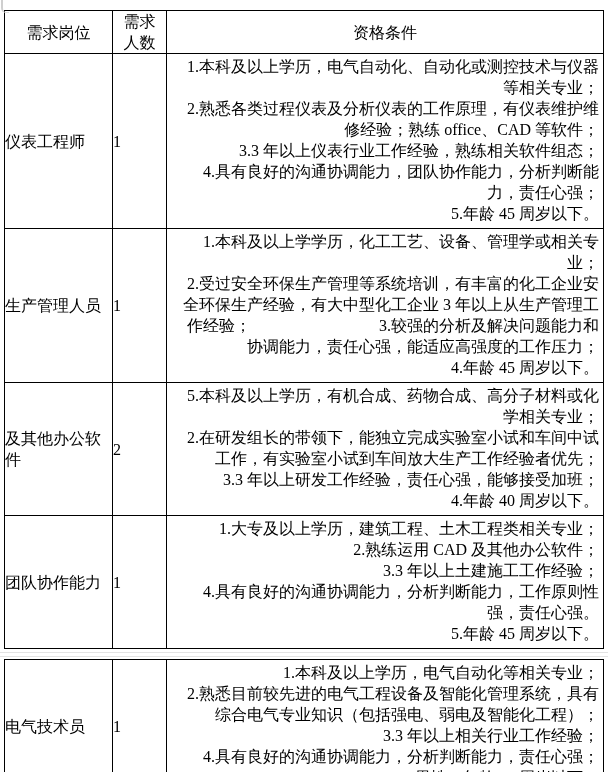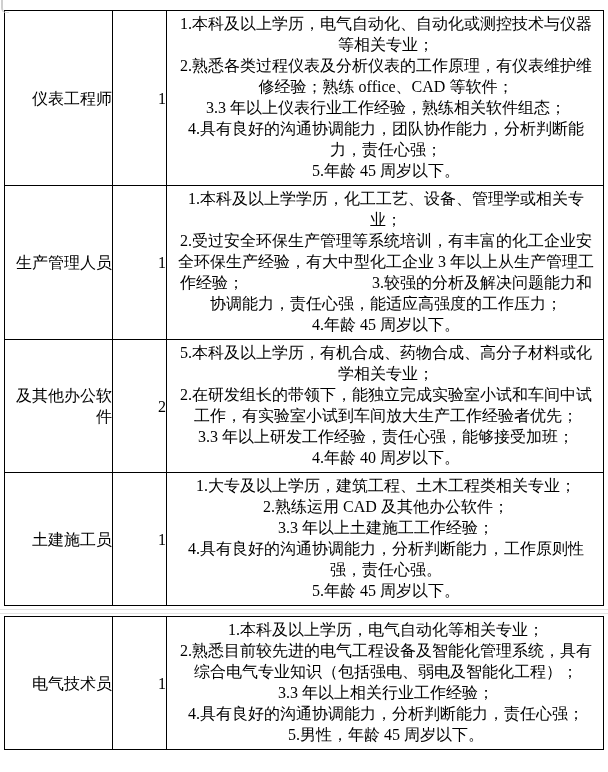--- a/index.html
+++ b/index.html
@@ -43,27 +43,27 @@
   col.c-num  { width: 54px; }
   col.c-qual { width: 437px; }
   th.hdr {
     height: 38px;
     text-align: center;
     vertical-align: middle;
     white-space: pre-line;
     padding: 0;
   }
   td.pos, td.num {
-    text-align: right;
+    text-align: left;
     vertical-align: middle;
     padding: 0;
   }
   td.qual {
     vertical-align: top;
-    text-align: center;
+    text-align: right;
     padding: 2px 4px 4px 6px;
     white-space: pre-wrap;
   }
   .table-split-gap {
     height: 10px;
     width: 608px;
     position: relative;
   }
   .table-split-gap .split-line {
     position: absolute;
@@ -80,20 +80,26 @@
 
 <div class="page-corner-artifact"></div>
 
 <table class="jobs first">
   <colgroup>
     <col class="c-pos">
       <col class="c-num">
       <col class="c-qual">
   </colgroup>
   <tbody>
+      <tr>
+    <th class="hdr">需求岗位</th>
+    <th class="hdr">需求
+人数</th>
+    <th class="hdr">资格条件</th>
+  </tr>
   <tr>
     <td class="pos">仪表工程师</td>
     <td class="num">1</td>
     <td class="qual">1.本科及以上学历，电气自动化、自动化或测控技术与仪器等相关专业；
 2.熟悉各类过程仪表及分析仪表的工作原理，有仪表维护维修经验；熟练 office、CAD 等软件；
 3.3 年以上仪表行业工作经验，熟练相关软件组态；
 4.具有良好的沟通协调能力，团队协作能力，分析判断能力，责任心强；
 5.年龄 45 周岁以下。</td>
   </tr>
   <tr>
@@ -105,21 +111,21 @@
   </tr>
   <tr>
     <td class="pos">及其他办公软件</td>
     <td class="num">2</td>
     <td class="qual">5.本科及以上学历，有机合成、药物合成、高分子材料或化学相关专业；
 2.在研发组长的带领下，能独立完成实验室小试和车间中试工作，有实验室小试到车间放大生产工作经验者优先；
 3.3 年以上研发工作经验，责任心强，能够接受加班；
 4.年龄 40 周岁以下。</td>
   </tr>
   <tr>
-    <td class="pos">土建施工员</td>
+    <td class="pos">团队协作能力</td>
     <td class="num">1</td>
     <td class="qual">1.大专及以上学历，建筑工程、土木工程类相关专业；
 2.熟练运用 CAD 及其他办公软件；
 3.3 年以上土建施工工作经验；
 4.具有良好的沟通协调能力，分析判断能力，工作原则性强，责任心强。
 5.年龄 45 周岁以下。</td>
   </tr>
 </tbody>
   </table>
 

